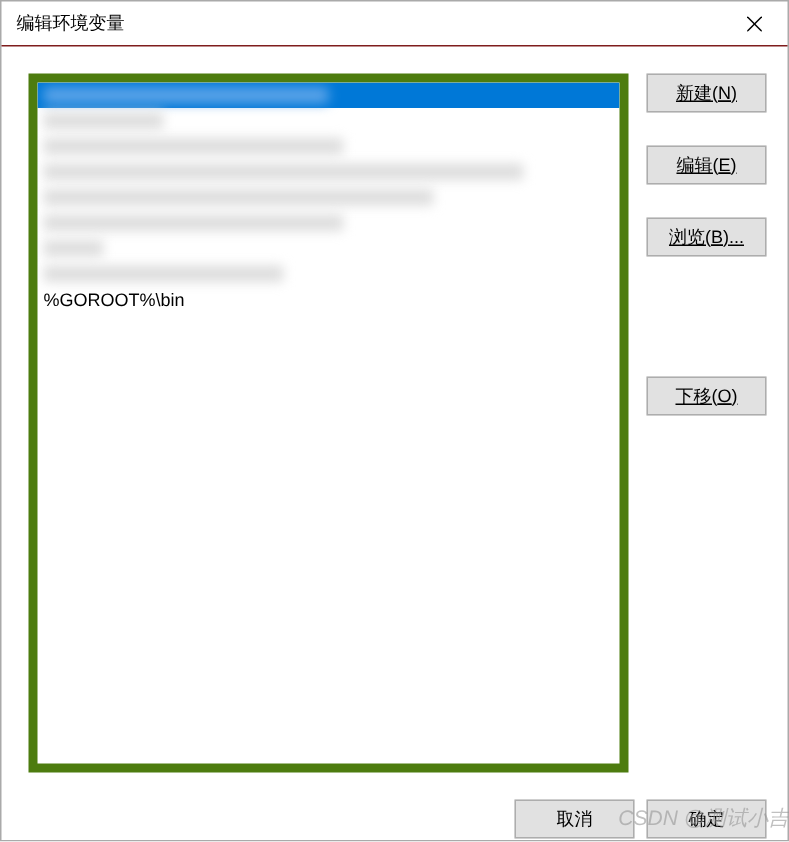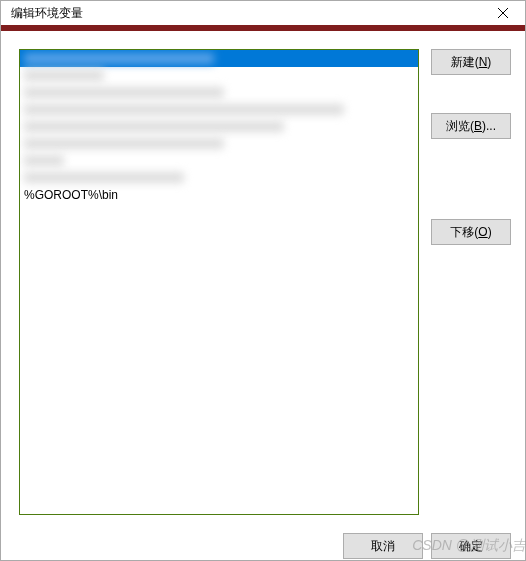--- a/index.html
+++ b/index.html
@@ -23,21 +23,21 @@
       background: #fff;
       display: flex;
       flex-direction: column;
     }
     .titlebar {
       height: 30px;
       display: flex;
       align-items: center;
       justify-content: space-between;
       padding: 0 0 0 10px;
-      border-bottom: 6px solid #7f1d1d;
+      border-bottom: 1px solid #7f1d1d;
     }
     .titlebar-title {
       font-size: 12px;
       color: #000;
     }
     .close-btn {
       width: 45px;
       height: 30px;
       display: flex;
       align-items: center;
@@ -49,21 +49,21 @@
       height: 10px;
     }
     .content {
       flex: 1;
       display: flex;
       padding: 18px 14px 10px 18px;
       gap: 12px;
     }
     .listbox {
       flex: 1;
-      border: 1px solid #4d7c0f;
+      border: 6px solid #4d7c0f;
       background: #fff;
       overflow: hidden;
       height: 466px;
     }
     .list-item {
       height: 17px;
       padding: 0 4px;
       display: flex;
       align-items: center;
       font-size: 12px;
@@ -81,20 +81,21 @@
       height: 11px;
       border-radius: 2px;
       margin: 3px 0;
       display: inline-block;
     }
     .sidebar {
       width: 80px;
       display: flex;
       flex-direction: column;
       gap: 6px;
+      text-decoration: underline;
     }
     .btn {
       height: 26px;
       border: 1px solid #adadad;
       background: #e1e1e1;
       font-size: 12px;
       color: #000;
       cursor: pointer;
       display: flex;
       align-items: center;
@@ -167,20 +168,23 @@
           <span class="blur-content" style="width: 160px;"></span>
         </div>
         <div class="list-item">%GOROOT%\bin</div>
       </div>
 
     <div class="sidebar">
       <button class="btn">
           <span>新建(<span class="underline-char">N</span>)</span>
         </button>
       <div style="height:10px"></div>
+      <button class="btn">
+          <span>编辑(<span class="underline-char">E</span>)</span>
+        </button>
       <div style="height:10px"></div>
       <button class="btn">
           <span>浏览(<span class="underline-char">B</span>)...</span>
         </button>
       <div style="height:10px"></div>
       <div class="btn-gap"></div>
       <div style="height:10px"></div>
       <button class="btn">
           <span>下移(<span class="underline-char">O</span>)</span>
         </button>

